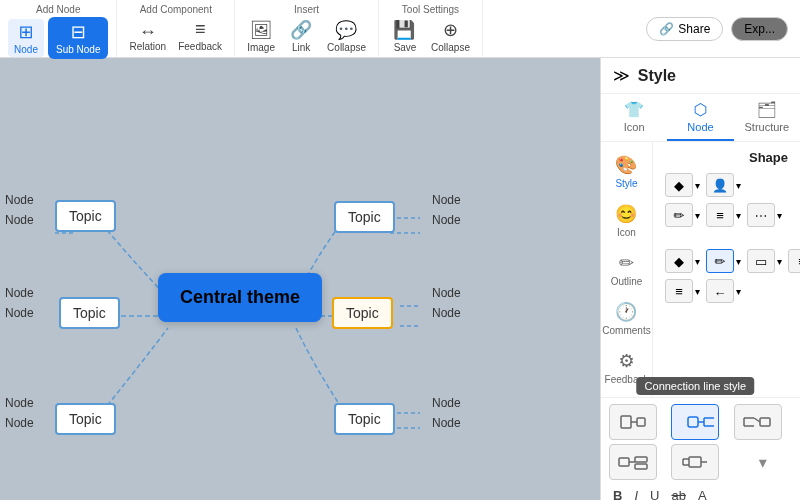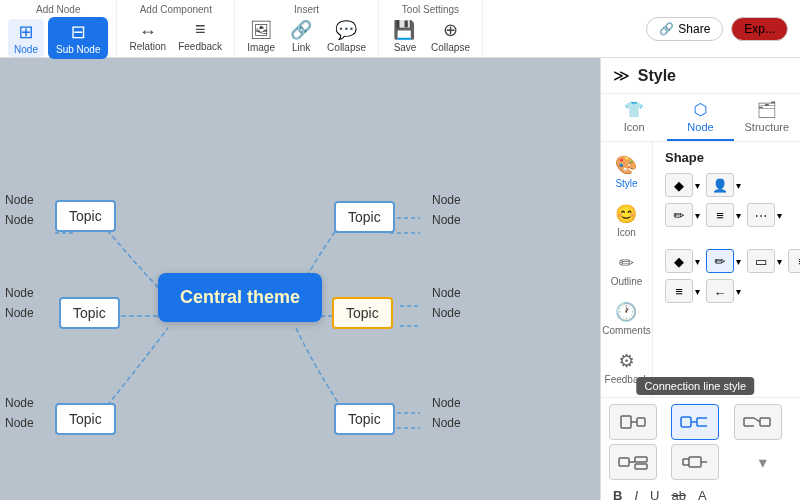--- a/index.html
+++ b/index.html
@@ -59,21 +59,21 @@
       border: 1px solid #ccc;
       border-radius: 16px;
       padding: 4px 12px;
       font-size: 12px;
       cursor: pointer;
       display: flex;
       align-items: center;
       gap: 4px;
     }
     .exp-btn {
-      background: #b91c1c;
+      background: #737373;
       border: 1px solid #ccc;
       border-radius: 16px;
       padding: 4px 12px;
       font-size: 12px;
       cursor: pointer;
     }
 
     
     .canvas-area {
       position: relative;
@@ -82,21 +82,21 @@
       background: #b8c2cc;
       overflow: hidden;
     }
 
     
     .central-node {
       position: absolute;
       left: 158px;
       top: 215px;
       background: #1a73e8;
-      color: #fef9c3;
+      color: #000000;
       border-radius: 8px;
       padding: 14px 22px;
       font-size: 18px;
       font-weight: bold;
       white-space: nowrap;
       cursor: pointer;
       box-shadow: 0 2px 8px rgba(0,0,0,0.2);
     }
     .topic-node {
       position: absolute;
@@ -230,20 +230,21 @@
     .side-icon-item.active { color: #1a73e8; }
     .side-icon-item .icon { font-size: 18px; }
 
     .panel-content {
       display: flex;
       flex: 1;
     }
     .panel-main {
       flex: 1;
       overflow-y: auto;
+      text-align: right;
     }
     .conn-btn {
       width: 48px;
       height: 36px;
       border: 1px solid #ccc;
       border-radius: 4px;
       background: #f5f5f5;
       cursor: pointer;
       display: flex;
       align-items: center;
@@ -545,21 +546,21 @@
     <div style="position:relative; padding:6px 8px; border-top:1px solid #eee;">
       <div style="display:grid;grid-template-columns:repeat(3,1fr);gap:4px;margin-bottom:6px;">
 
         <div class="conn-btn" style="position:relative;">
           <svg width="32" height="24">
             <rect x="4" y="6" width="10" height="12" rx="1" fill="none" stroke="#666" stroke-width="1.5"></rect>
             <line x1="14" y1="12" x2="20" y2="12" stroke="#666" stroke-width="1.5"></line>
             <rect x="20" y="8" width="8" height="8" rx="1" fill="none" stroke="#666" stroke-width="1.5"></rect>
           </svg>
         </div>
-        <div class="conn-btn active" style="position:relative;">
+        <div class="conn-btn active" style="position:relative;justify-content:flex-end;">
           <svg width="32" height="24">
             <rect x="2" y="7" width="10" height="10" rx="2" fill="none" stroke="#1a73e8" stroke-width="1.5"></rect>
             <line x1="12" y1="12" x2="18" y2="12" stroke="#1a73e8" stroke-width="1.5"></line>
             <line x1="18" y1="8" x2="28" y2="8" stroke="#1a73e8" stroke-width="1.5"></line>
             <line x1="18" y1="16" x2="28" y2="16" stroke="#1a73e8" stroke-width="1.5"></line>
             <line x1="18" y1="8" x2="18" y2="16" stroke="#1a73e8" stroke-width="1.5"></line>
           </svg>
           <div class="conn-tooltip">Connection line style</div>
         </div>
         <div class="conn-btn">

